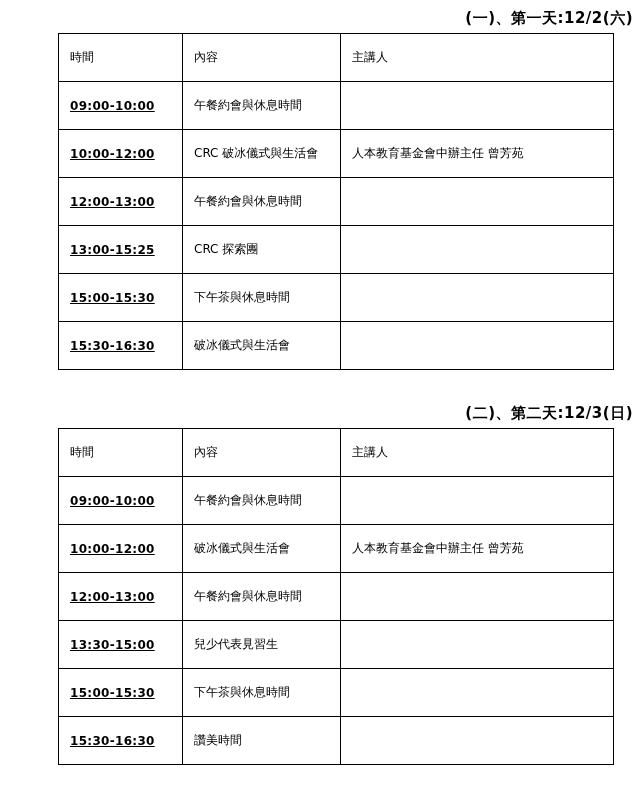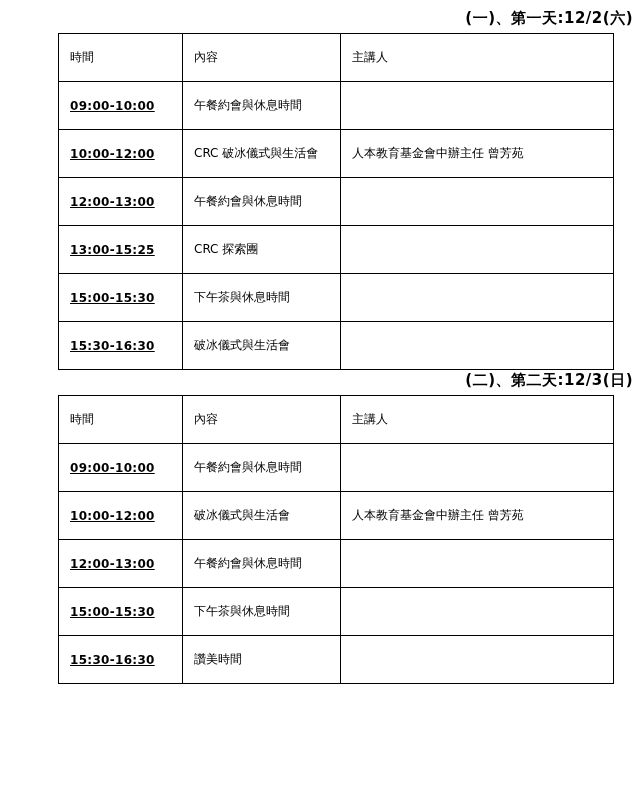--- a/index.html
+++ b/index.html
@@ -19,20 +19,21 @@
     font-weight: bold;
     line-height: 20px;
     margin: 0 0 0 18px;
     letter-spacing: 0.5px;
     text-align: right;
   }
   .section-title.first {
     padding-top: 8px;
   }
   .section-title.second {
+    margin-top: 33px;
   }
   table.schedule {
     border-collapse: collapse;
     table-layout: fixed;
     margin: 5px 0 0 58px;
     width: 555px;
   }
   table.schedule col.c-time    { width: 124px; }
   table.schedule col.c-content { width: 158px; }
   table.schedule col.c-speaker { width: 273px; }
@@ -132,20 +133,25 @@
           <td class="time">10:00-12:00</td>
           <td>破冰儀式與生活會</td>
           <td>人本教育基金會中辦主任 曾芳苑</td>
         </tr>
         <tr>
           <td class="time">12:00-13:00</td>
           <td>午餐約會與休息時間</td>
           <td></td>
         </tr>
         <tr>
+          <td class="time">13:30-15:00</td>
+          <td>兒少代表見習生</td>
+          <td></td>
+        </tr>
+        <tr>
           <td class="time">15:00-15:30</td>
           <td>下午茶與休息時間</td>
           <td></td>
         </tr>
         <tr>
           <td class="time">15:30-16:30</td>
           <td>讚美時間</td>
           <td></td>
         </tr>
       </tbody>

